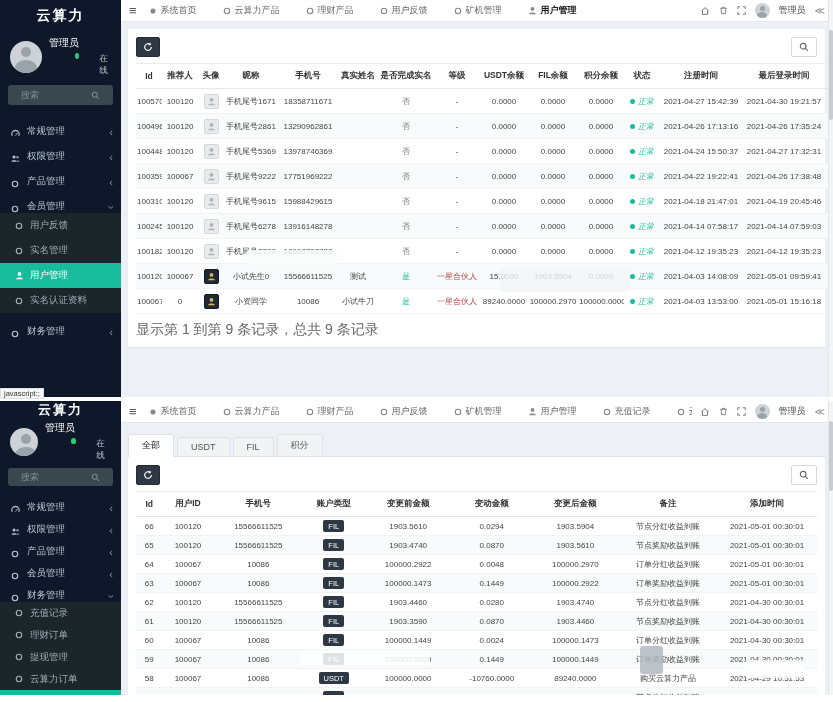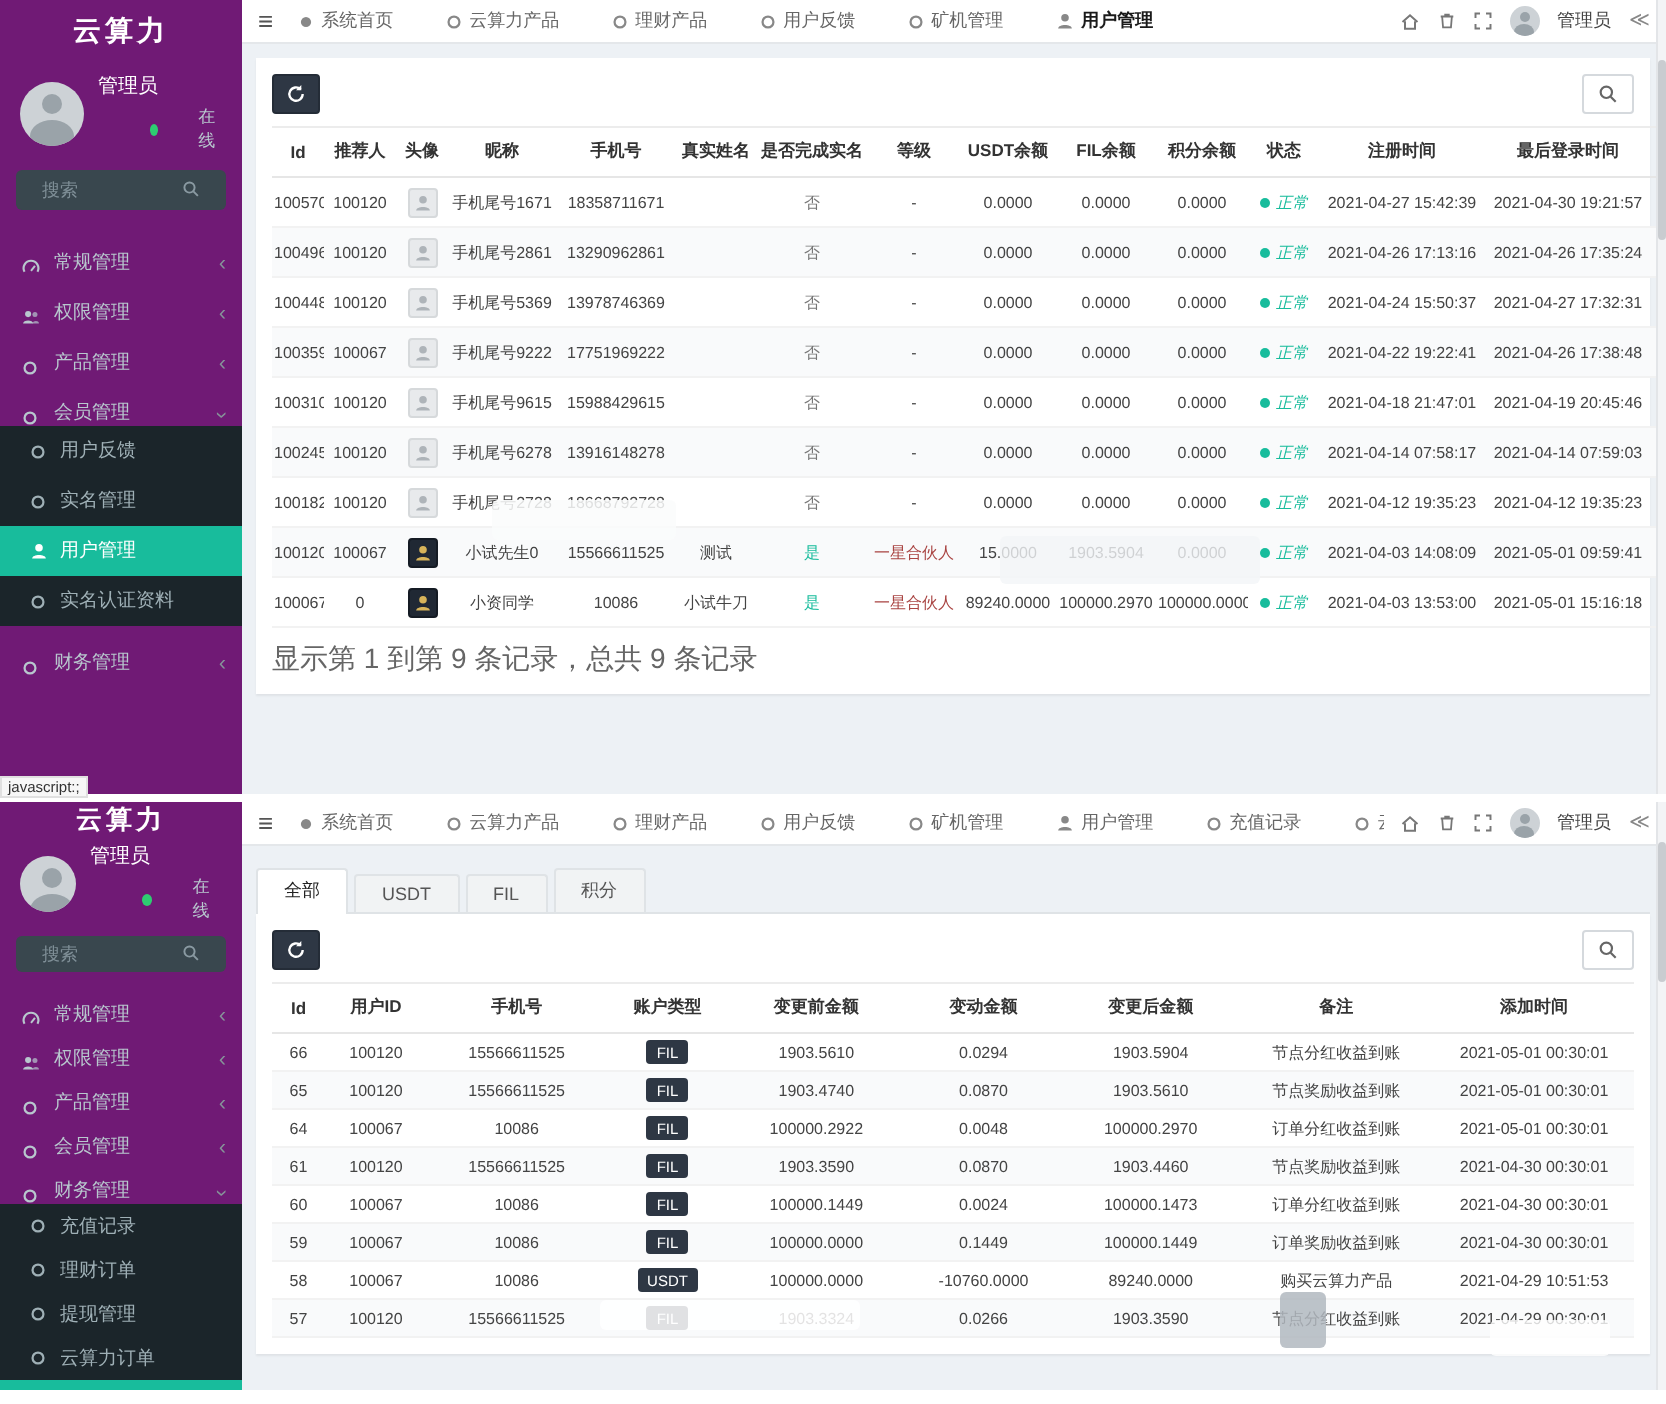--- a/index.html
+++ b/index.html
@@ -3,28 +3,28 @@
 <meta charset="utf-8">
 <style>
   * { margin:0; padding:0; box-sizing:border-box; }
   body { width:833px; height:702px; font-family:"Liberation Sans","DejaVu Sans",sans-serif; background:#fff; }
   .screen { position:relative; width:833px; height:702px; overflow:hidden; background:#fff; }
   .panel { position:absolute; left:0; width:833px; display:flex; overflow:hidden; }
   #panel-top { top:0; height:397px; }
   #panel-bottom { top:401px; height:294px; }
 
   
-  .sidebar { width:121px; background:#701a75; flex-shrink:0; display:flex; flex-direction:column; overflow:hidden; }
+  .sidebar { width:121px; background:#0f172a; flex-shrink:0; display:flex; flex-direction:column; overflow:hidden; }
   .logo { height:32px; display:flex; align-items:center; justify-content:center; color:#fff; font-size:14px; font-weight:bold; letter-spacing:2px; }
   .user-panel { display:flex; align-items:center; gap:7px; padding:4px 10px 8px; }
   .u-avatar { width:32px; height:32px; border-radius:50%; background:#cdd2d6; position:relative; overflow:hidden; flex-shrink:0; }
   .u-avatar::before { content:""; position:absolute; top:6px; left:11px; width:10px; height:10px; border-radius:50%; background:#9aa3a9; }
   .u-avatar::after { content:""; position:absolute; top:19px; left:5px; width:22px; height:16px; border-radius:50%; background:#9aa3a9; }
   .u-name { color:#fff; font-size:10px; margin-bottom:3px; }
-  .u-status { color:#b8c7ce; font-size:8.5px; display:flex; align-items:center; gap:20px;padding-left:26px; }
+  .u-status { color:#b8c7ce; font-size:8.5px; display:flex; gap:20px;padding-left:26px; }
   .dot-green { width:6px; height:6px; border-radius:50%; background:#2ecc71; }
   .side-search { margin:0 8px 8px; background:#39474e; border-radius:3px; height:20px; display:flex; align-items:center; justify-content:center; padding:0 6px; color:#8a9aa2; }
   .side-search input { background:transparent; border:0; outline:none; color:#aab8bd; font-size:9px; width:70px; }
   .side-search input::placeholder { color:#7f8f97; }
   .menu { flex:1; font-size:9.5px; color:#b8c7ce; }
   .m-item { display:flex; align-items:flex-end; height:25px; padding:0 8px; cursor:pointer; }
   .m-item .ic { width:14px; margin-right:5px; display:flex; justify-content:center; color:#b8c7ce; }
   .m-item .lbl { flex:1; }
   .m-arrow { color:#869399; font-size:11px; line-height:1; }
   .m-arrow.down { display:inline-block; transform:rotate(-90deg); }
@@ -868,20 +868,42 @@
                   <td>100067</td>
                   <td>10086</td>
                   <td><span class="badge-dark">FIL</span></td>
                   <td>100000.2922</td>
                   <td>0.0048</td>
                   <td>100000.2970</td>
                   <td>订单分红收益到账</td>
                   <td>2021-05-01 00:30:01</td>
                 </tr>
                 <tr>
+                  <td>63</td>
+                  <td>100067</td>
+                  <td>10086</td>
+                  <td><span class="badge-dark">FIL</span></td>
+                  <td>100000.1473</td>
+                  <td>0.1449</td>
+                  <td>100000.2922</td>
+                  <td>订单奖励收益到账</td>
+                  <td>2021-05-01 00:30:01</td>
+                </tr>
+                <tr>
+                  <td>62</td>
+                  <td>100120</td>
+                  <td>15566611525</td>
+                  <td><span class="badge-dark">FIL</span></td>
+                  <td>1903.4460</td>
+                  <td>0.0280</td>
+                  <td>1903.4740</td>
+                  <td>节点分红收益到账</td>
+                  <td>2021-04-30 00:30:01</td>
+                </tr>
+                <tr>
                   <td>61</td>
                   <td>100120</td>
                   <td>15566611525</td>
                   <td><span class="badge-dark">FIL</span></td>
                   <td>1903.3590</td>
                   <td>0.0870</td>
                   <td>1903.4460</td>
                   <td>节点奖励收益到账</td>
                   <td>2021-04-30 00:30:01</td>
                 </tr>

